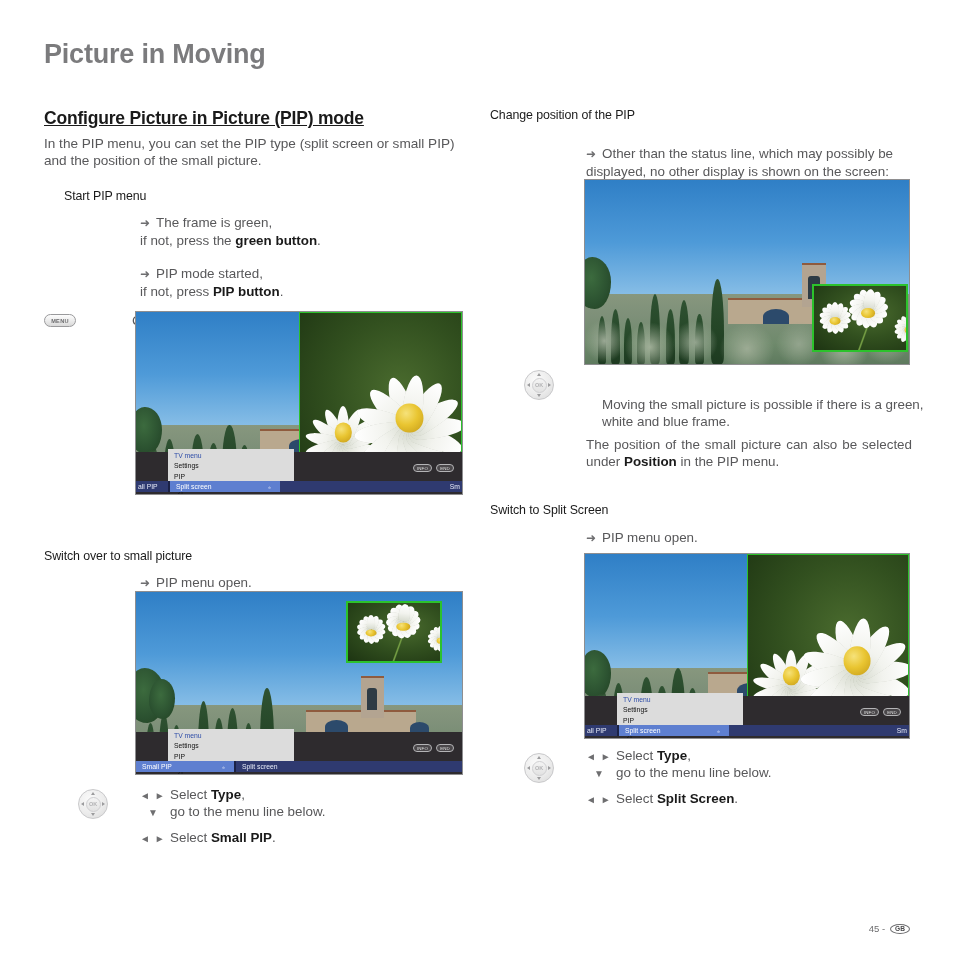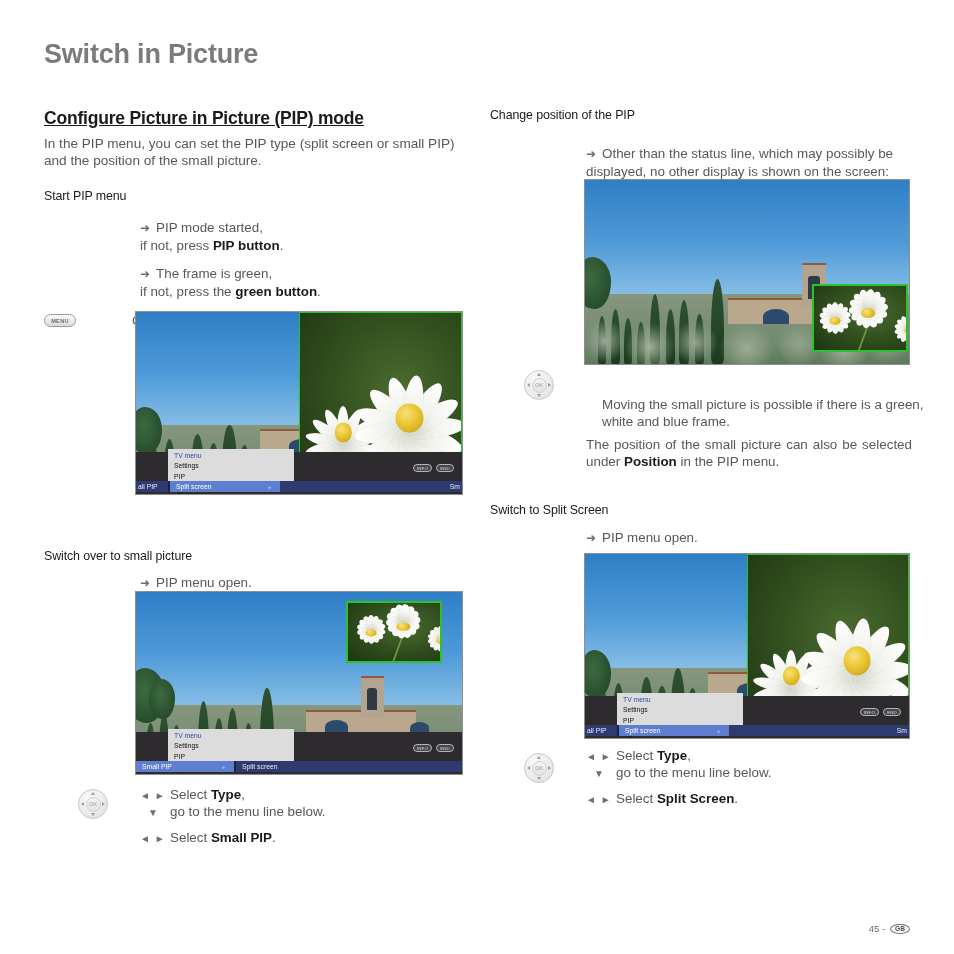--- a/index.html
+++ b/index.html
@@ -189,37 +189,37 @@
   .gb-badge {
     border:1px solid #6d6d6f; border-radius:50%/50%;
     padding:0.5px 4px; font-size:6.6px; font-weight:bold; color:#4a4a4c;
   }
 </style>
 </head>
 <body>
 
 <div class="page">
 
-  <div class="page-title">Switch in Picture</div>
+  <div class="page-title">Picture in Moving</div>
 
   <div class="col col-left">
 
     <h2 class="section">Configure Picture in Picture (PIP) mode</h2>
     <p class="intro">In the PIP menu, you can set the PIP type (split screen or small PIP) and the position of the small picture.</p>
 
-    <h3 class="sub" style="margin-top:20px;">Start PIP menu</h3>
+    <h3 class="sub" style="margin-top:20px;margin-left:20px;">Start PIP menu</h3>
+
+    <div class="instr" style="margin-top:11px; margin-left:96px;">
+      <span class="bullet-arrow">➜</span><span>The frame is green,</span><br>
+      <span>if not, press the </span><b>green button</b><span>.</span>
+    </div>
 
     <div class="instr" style="margin-top:16px; margin-left:96px;">
       <span class="bullet-arrow">➜</span><span>PIP mode started,</span><br>
       <span>if not, press </span><b>PIP button</b><span>.</span>
-    </div>
-
-    <div class="instr" style="margin-top:11px; margin-left:96px;">
-      <span class="bullet-arrow">➜</span><span>The frame is green,</span><br>
-      <span>if not, press the </span><b>green button</b><span>.</span>
     </div>
 
     <div style="margin-top:12px; display:flex; align-items:center;">
       <div style="width:62px; display:flex; justify-content:flex-start;">
         <div class="menu-key">MENU</div>
       </div>
       <div class="instr" style="margin-left:26px;">Call the PIP menu.</div>
     </div>
 
     <h3 class="sub" style="position:absolute; top:441px; left:0;">Switch over to small picture</h3>

